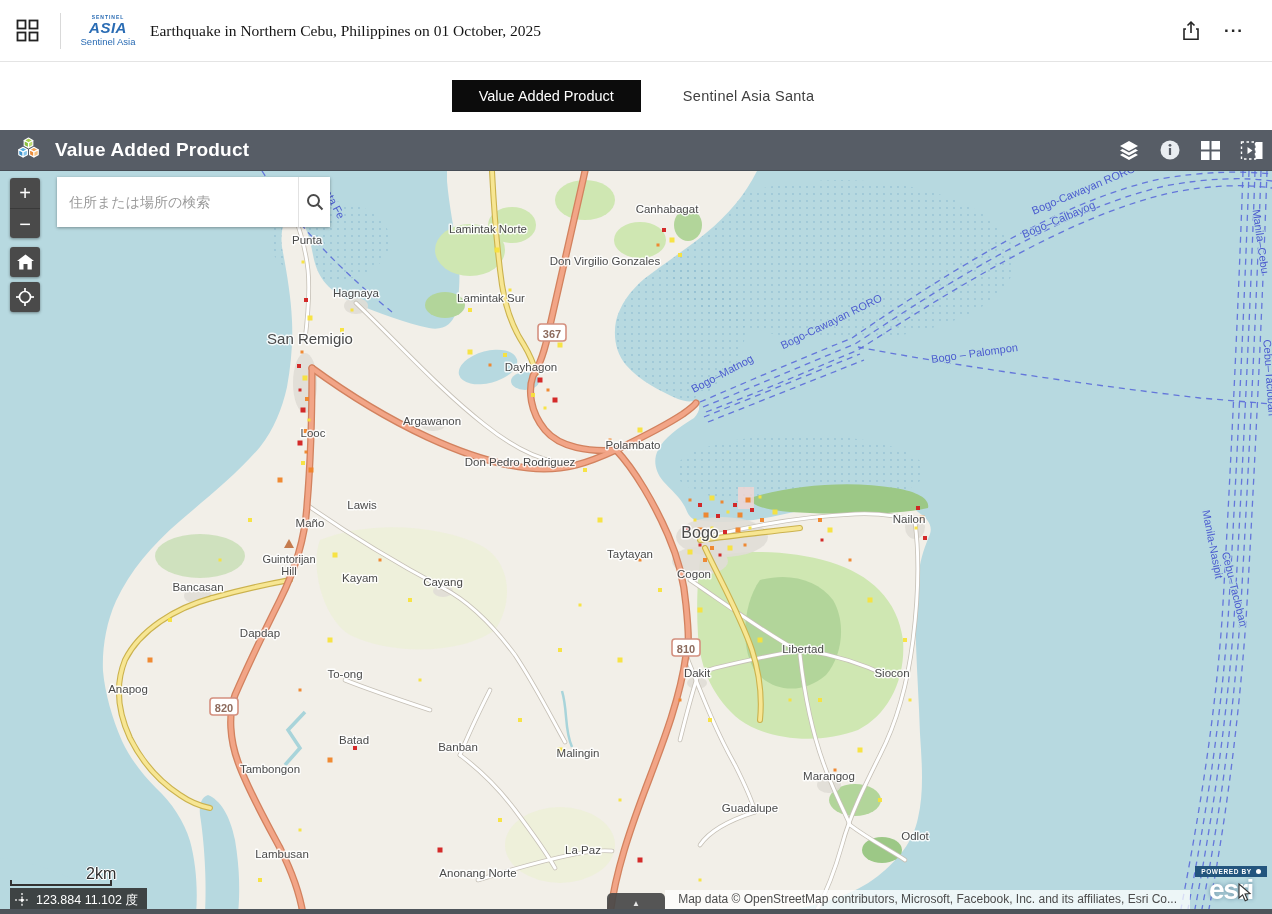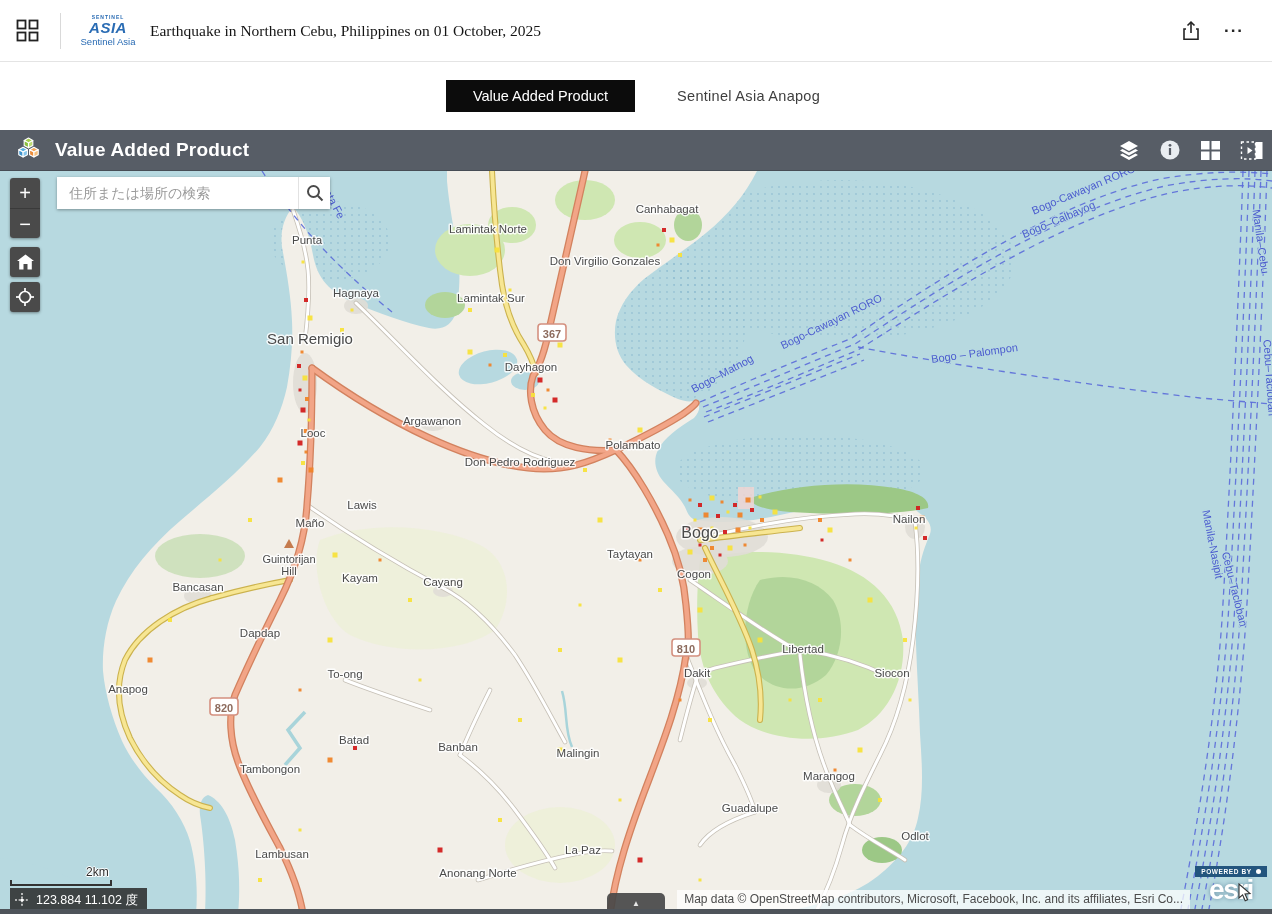--- a/index.html
+++ b/index.html
@@ -42,38 +42,38 @@
   .zoomgrp{position:absolute;left:10px;top:7px;width:30px;border-radius:3px;overflow:hidden;
            box-shadow:0 1px 3px rgba(0,0,0,.4);}
   .zbtn{width:30px;height:30px;background:#4a4a4a;color:#fff;border:0;cursor:pointer;
         font-size:20px;line-height:1;display:flex;align-items:center;justify-content:center;}
   .zbtn + .zbtn{border-top:1px solid #3a3a3a;}
   .sqbtn{position:absolute;left:10px;width:30px;height:30px;background:#4a4a4a;border:0;border-radius:3px;
          cursor:pointer;display:flex;align-items:center;justify-content:center;
          box-shadow:0 1px 3px rgba(0,0,0,.4);color:#fff;}
   .home{top:76px;} .locate{top:111px;}
 
-  .searchbox{position:absolute;left:57px;top:6px;height:32px;display:flex;background:#fff;
+  .searchbox{position:absolute;left:57px;top:6px;height:50px;display:flex;background:#fff;
              box-shadow:0 1px 3px rgba(0,0,0,.35);}
   .searchbox input{border:0;outline:0;width:241px;padding:0 12px;font-size:14px;color:#333;
                    font-family:"Liberation Sans",sans-serif;}
   .searchbox input::placeholder{color:#9b9b9b;}
   .searchbtn{width:32px;background:#fff;border:0;border-left:1px solid #e2e2e2;cursor:pointer;
              display:flex;align-items:center;justify-content:center;}
 
   .scalebar-line{position:absolute;left:10px;top:709px;width:102px;height:6px;
                  border-left:2px solid #333;border-right:2px solid #333;border-bottom:2px solid #333;}
-  .scalebar-label{position:absolute;left:86px;top:694px;font-size:12px;color:#2e2e2e;
+  .scalebar-label{position:absolute;left:86px;top:694px;font-size:16px;color:#2e2e2e;
       text-shadow:1px 0 0 #fff,-1px 0 0 #fff,0 1px 0 #fff,0 -1px 0 #fff,1px 1px 0 #fff;}
 
   .coords{position:absolute;left:10px;top:717px;height:24px;background:rgba(45,45,45,.88);
           color:#fff;display:flex;align-items:center;gap:7px;font-size:12.5px;padding:0 9px 0 5px;}
 
   .attrib{position:absolute;right:82px;top:719px;height:19px;background:rgba(255,255,255,.75);
-          color:#4c4c4c;font-size:12px;line-height:19px;padding:0 7px;white-space:nowrap;}
+          color:#4c4c4c;font-size:12px;line-height:19px;padding:0 13px;white-space:nowrap;}
   .attrib-tab{position:absolute;left:607px;top:722px;width:58px;height:21px;background:rgba(72,72,72,.92);
           border:0;border-radius:5px 5px 0 0;color:#e8e8e8;font-size:8px;cursor:pointer;
           display:flex;align-items:center;justify-content:center;}
 
   .esri{position:absolute;left:1195px;top:695px;width:72px;color:#fff;text-align:center;}
   .poweredby{background:#23557e;display:flex;align-items:center;justify-content:center;gap:4px;
              padding:2px 3px;font-size:6.5px;font-weight:700;letter-spacing:.6px;}
   .pb-dot{width:5px;height:5px;border-radius:50%;background:#fff;display:inline-block;}
   .esri-word{font-size:28px;font-weight:700;letter-spacing:-1.5px;line-height:26px;
              text-shadow:0 0 4px rgba(20,60,100,.45);}
@@ -115,21 +115,21 @@
         </svg>
       </button>
       <button class="icon-btn">
         <span class="ellipsis">···</span>
       </button>
     </div>
   </div>
 
   <div class="tabbar">
     <button class="tab-chip">Value Added Product</button>
-    <button class="tab-plain">Sentinel Asia Anapog</button>
+    <button class="tab-plain">Sentinel Asia Santa</button>
   </div>
 
   <div class="vap">
     <span class="vap-icon">
       <svg width="27" height="26" viewBox="0 0 24 24">
         <g stroke="#fff" stroke-width="1" stroke-linejoin="round">
           <polygon points="12,1 16,3.2 12,5.4 8,3.2" fill="#a5cf4c"></polygon>
           <polygon points="8,3.2 12,5.4 12,10 8,7.8" fill="#8bbf3e"></polygon>
           <polygon points="16,3.2 12,5.4 12,10 16,7.8" fill="#bddb72"></polygon>
           <polygon points="7,9.5 11,11.7 7,13.9 3,11.7" fill="#59b1e2"></polygon>

